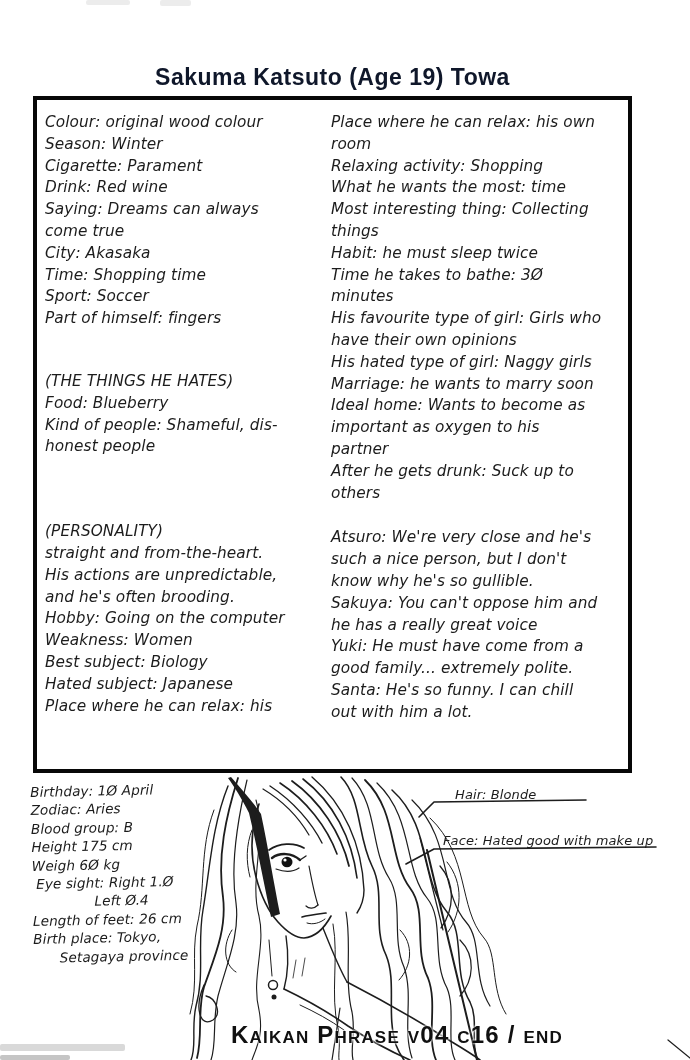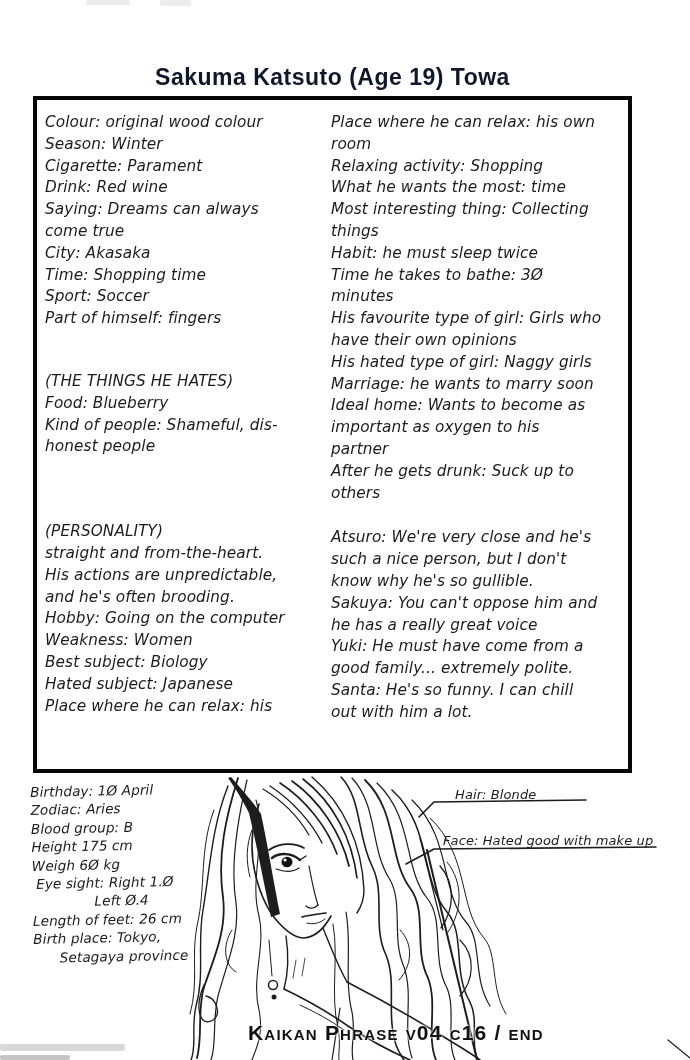--- a/index.html
+++ b/index.html
@@ -34,23 +34,23 @@
     position:absolute;left:30px;top:783px;width:220px;
     font-size:13.6px;line-height:18.4px;
     transform:rotate(-1.2deg);transform-origin:left top;
   }
   .portrait-label{
     position:absolute;font-size:13px;white-space:nowrap;
   }
   .label-hair{left:455px;top:784px;}
   .label-face{left:443px;top:830px;}
   .footer-credit{
-    position:absolute;left:248px;top:1021px;
+    position:absolute;left:231px;top:1021px;
     font-family:"Liberation Sans", sans-serif;
-    font-weight:900;font-size:21px;color:#101010;
+    font-weight:900;font-size:24px;color:#101010;
     font-variant:small-caps;letter-spacing:1.2px;white-space:nowrap;
     text-shadow:0 0 3px #ffffff,0 0 3px #ffffff;
   }
   .artifact{position:absolute;background:#ececec;border-radius:2px;}
   .artifact-1{left:86px;top:0;width:44px;height:5px;}
   .artifact-2{left:160px;top:0;width:31px;height:6px;}
   .smudge-1{left:0;top:1044px;width:125px;height:7px;background:#d9d9d9;}
   .smudge-2{left:0;top:1055px;width:70px;height:5px;background:#adadad;opacity:.7;}
   .portrait-svg{position:absolute;left:0;top:0;pointer-events:none;}
 </style>

